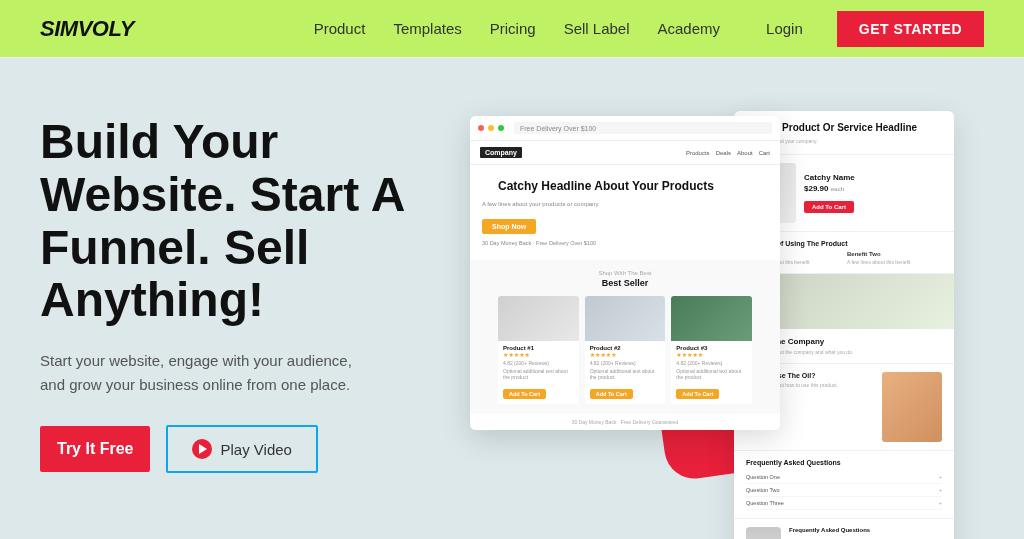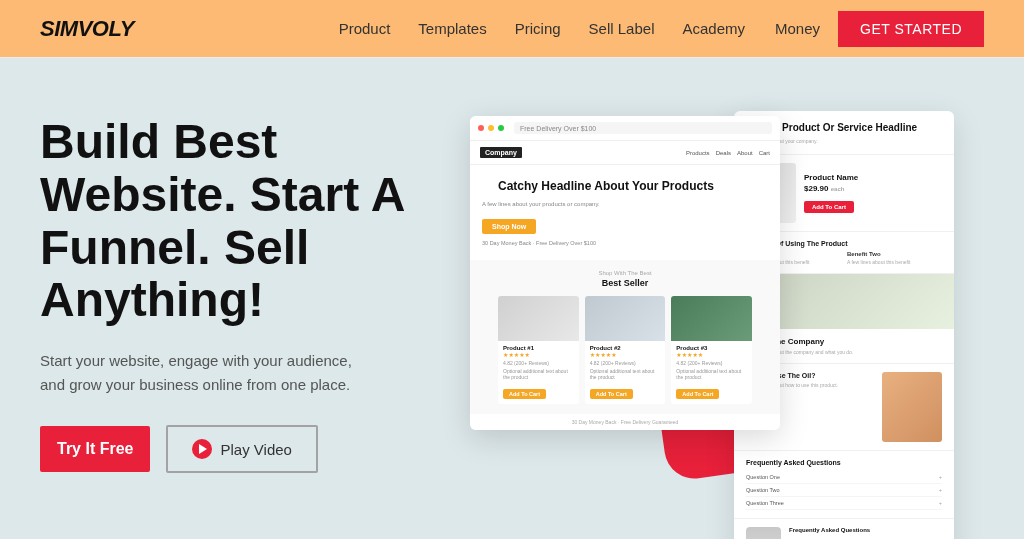--- a/index.html
+++ b/index.html
@@ -11,24 +11,25 @@
       overflow: hidden;
       position: relative;
     }
 
     
     .navbar {
       display: flex;
       align-items: center;
       padding: 0 40px;
       height: 58px;
-      background: #fdba74;
+      background: #bef264;
       border-bottom: 1px solid #eee;
       position: relative;
       z-index: 10;
+      gap: 16px;
     }
     .logo {
       font-size: 22px;
       font-weight: 800;
       letter-spacing: -0.5px;
       color: #111;
       margin-right: auto;
       text-transform: uppercase;
     }
     .logo span {
@@ -53,21 +54,21 @@
       color: #333;
       font-size: 15px;
       margin-right: 18px;
     }
     .btn-get-started {
       background: #e8203a;
       color: #fff;
       border: none;
       padding: 10px 22px;
       font-size: 14px;
-      font-weight: 400;
+      font-weight: 700;
       cursor: pointer;
       letter-spacing: 0.5px;
       text-transform: uppercase;
     }
 
     
     .hero {
       display: flex;
       align-items: flex-start;
       padding: 48px 40px 0 40px;
@@ -112,21 +113,21 @@
       padding: 14px 17px;
       font-size: 16px;
       font-weight: 600;
       cursor: pointer;
       border-radius: 2px;
     }
 
     .btn-play {
       background: transparent;
       color: #333;
-      border: 2px solid #a3a3a3;
+      border: 2px solid #0ea5e9;
       padding: 12px 24px;
       font-size: 15px;
       font-weight: 500;
       cursor: pointer;
       border-radius: 2px;
       display: flex;
       align-items: center;
       gap: 8px;
     }
 
@@ -587,27 +588,27 @@
   <div class="logo">
     <span>SIM</span><span style="font-style:italic">V</span><span>OLY</span>
   </div>
   <div class="nav-links">
     <a href="#" class="nav-link">Product</a>
     <a href="#" class="nav-link">Templates</a>
     <a href="#" class="nav-link">Pricing</a>
     <a href="#" class="nav-link">Sell Label</a>
     <a href="#" class="nav-link">Academy</a>
   </div>
-  <a href="#" class="nav-login">Money</a>
+  <a href="#" class="nav-login">Login</a>
   <button class="btn-get-started">GET STARTED</button>
 </nav>
 
 <section class="hero">
   <div class="hero-left">
-    <h1 class="hero-headline">Build Best Website. Start A Funnel. Sell Anything!</h1>
+    <h1 class="hero-headline">Build Your Website. Start A Funnel. Sell Anything!</h1>
     <p class="hero-sub">Start your website, engage with your audience, and grow your business online from one place.</p>
     <div class="hero-buttons">
       <button class="btn-try">Try It Free</button>
       <button class="btn-play">
         <span class="play-icon">
           <span class="play-triangle"></span>
         </span>
         <span>Play Video</span>
       </button>
     </div>
@@ -681,21 +682,21 @@
     </div>
 
     <div class="mockup-second">
       <div class="mockup2-header">
         <div class="mockup2-title">Catchy Product Or Service Headline</div>
         <div class="mockup2-sub">A few lines about your company.</div>
       </div>
       <div class="mockup2-product-row">
         <div class="mockup2-product-img"></div>
         <div class="mockup2-product-details">
-          <div class="mockup2-product-name">Product Name</div>
+          <div class="mockup2-product-name">Catchy Name</div>
           <div class="mockup2-product-price">
             <span>$29.90</span>
             <span style="font-size:6px;color:#aaa;">each</span>
           </div>
           <div class="mockup2-add-btn">Add To Cart</div>
         </div>
       </div>
       <div class="mockup2-benefits">
         <div class="mockup2-benefits-title">Benefits Of Using The Product</div>
         <div class="mockup2-benefits-row">

